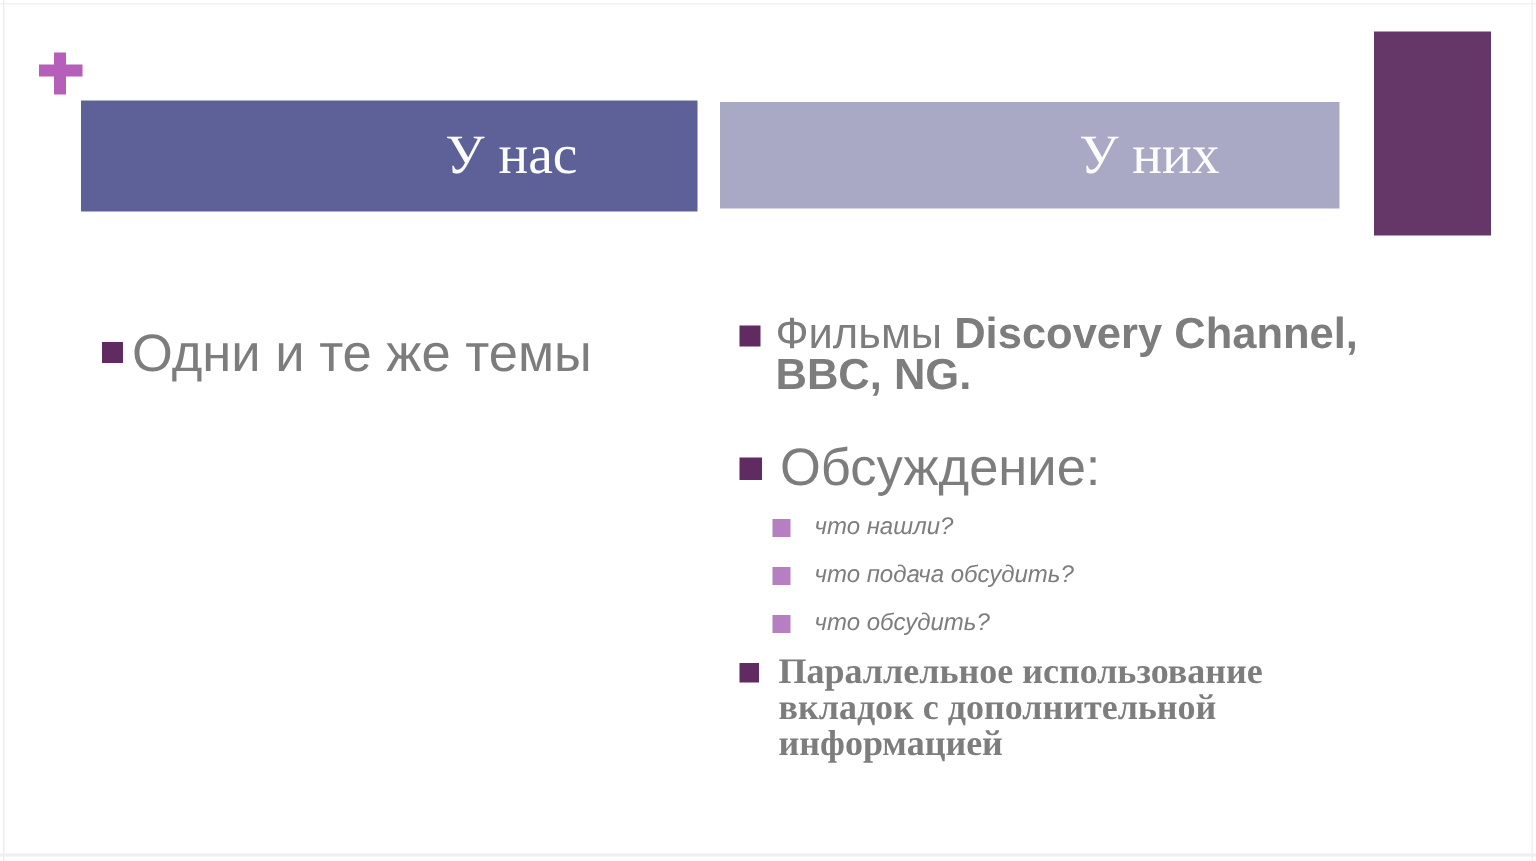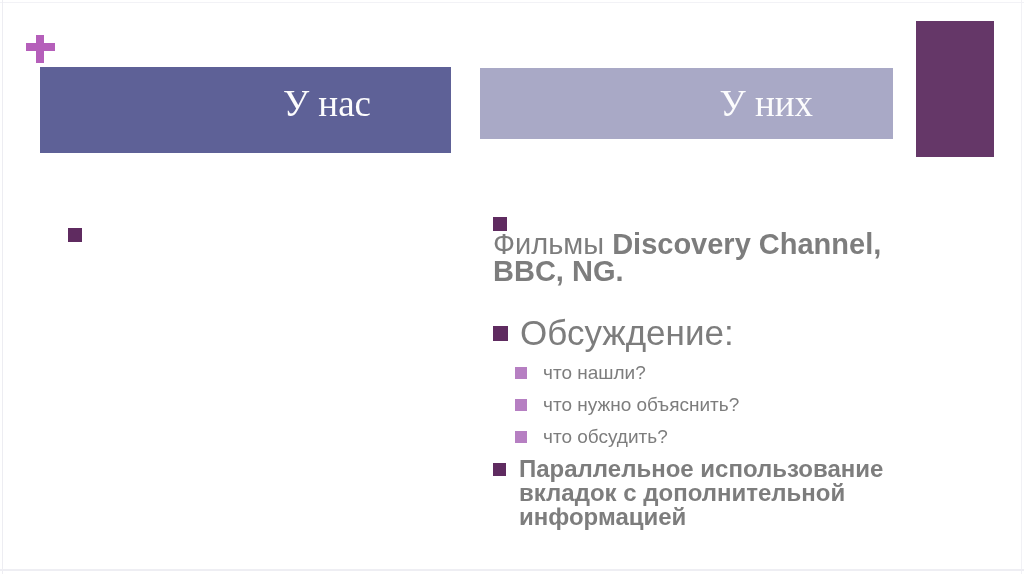--- a/index.html
+++ b/index.html
@@ -29,52 +29,52 @@
   
   .hdr {
     position: absolute;
     color: #fcfcfd;
     font-family: "Liberation Serif", serif;
     font-size: 37px;
     text-align: right;
     box-sizing: border-box;
     padding-right: 80px;
   }
-  .hdr-left  { left: 40px;  top: 67px; width: 411px; height: 86px; line-height: 74px; background: #5e6197; }
+  .hdr-left  { left: 54px;  top: 67px; width: 411px; height: 74px; line-height: 74px; background: #5e6197; }
   .hdr-right { left: 480px; top: 68px; width: 413px; height: 71px; line-height: 71px; background: #a9a9c6; }
 
   .corner-rect { position: absolute; left: 916px; top: 21px; width: 78px; height: 136px; background: #653768; }
 
   
   .sq { flex: 0 0 auto; background: #5f2b60; }
   .sq-light { background: #b67fc2; }
 
   
   .col-left { position: absolute; left: 68px; top: 212px; width: 400px; color: #7d7d7d; }
   .col-left .li { display: flex; margin-bottom: 32px; }
   .col-left .sq { width: 14px; height: 14px; margin-top: 16px; margin-right: 6px; }
   .col-left .txt { font-size: 35px; line-height: 47px; }
 
   
   .col-right { position: absolute; left: 493px; top: 210px; width: 470px; color: #7d7d7d; }
-  .li-films { display: flex; margin-bottom: 28px; flex-direction: column; }
+  .li-films { display: flex; margin-bottom: 28px; }
   .li-films .sq { width: 14px; height: 14px; margin-top: 7px; margin-right: 10px; }
   .li-films .txt { font-size: 29px; line-height: 27px; max-width: 405px; }
   .li-films .txt b { font-weight: bold; }
 
   .li-discussion { display: flex; margin-bottom: 8px; }
   .li-discussion .sq { width: 15px; height: 15px; margin-top: 13px; margin-right: 12px; }
   .li-discussion .txt { font-size: 35px; line-height: 40px; }
 
   .sub-list { margin-left: 22px; }
   .sub-list .li { display: flex; margin-bottom: 9px; }
   .sub-list .sq { width: 12px; height: 12px; margin-top: 6px; margin-right: 16px; }
-  .sub-list .txt { font-size: 19px; line-height: 23px; }
+  .sub-list .txt { font-size: 16px; line-height: 23px; font-style: italic; }
 
-  .li-parallel { display: flex; margin-top: 2px; }
+  .li-parallel { display: flex; margin-top: 2px; font-family: Liberation Serif, serif; }
   .li-parallel .sq { width: 13px; height: 13px; margin-top: 6px; margin-right: 13px; }
   .li-parallel .txt { font-size: 24px; line-height: 24px; font-weight: bold; max-width: 392px; }
 </style>
 </head>
 <body>
 
 <div class="slide">
 
   <div class="frame-line frame-top"></div>
   <div class="frame-line frame-left"></div>
@@ -87,20 +87,21 @@
   </div>
 
   <div class="hdr hdr-left">У нас</div>
   <div class="hdr hdr-right">У них</div>
 
   <div class="corner-rect"></div>
 
   <div class="col-left">
     <div class="li">
       <span class="sq"></span>
+      <div class="txt">Одни и те же темы</div>
     </div>
   </div>
 
   <div class="col-right">
     <div class="li-films">
       <span class="sq"></span>
       <div class="txt"><span>Фильмы </span><b>Discovery Channel, BBC, NG.</b></div>
     </div>
 
     <div class="li-discussion">
@@ -108,21 +109,21 @@
       <div class="txt">Обсуждение:</div>
     </div>
 
     <div class="sub-list">
       <div class="li">
         <span class="sq sq-light"></span>
         <div class="txt">что нашли?</div>
       </div>
       <div class="li">
         <span class="sq sq-light"></span>
-        <div class="txt">что нужно объяснить?</div>
+        <div class="txt">что подача обсудить?</div>
       </div>
       <div class="li">
         <span class="sq sq-light"></span>
         <div class="txt">что обсудить?</div>
       </div>
     </div>
 
     <div class="li-parallel">
       <span class="sq"></span>
       <div class="txt">Параллельное использование вкладок с дополнительной информацией</div>

